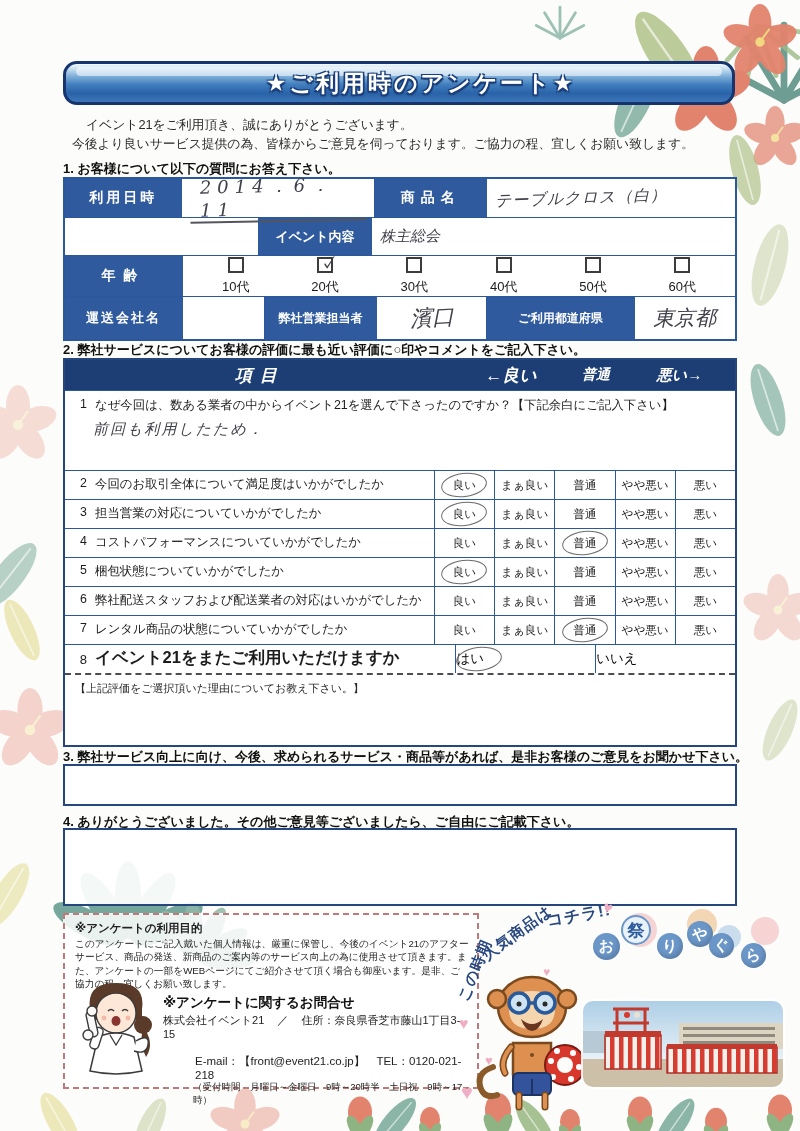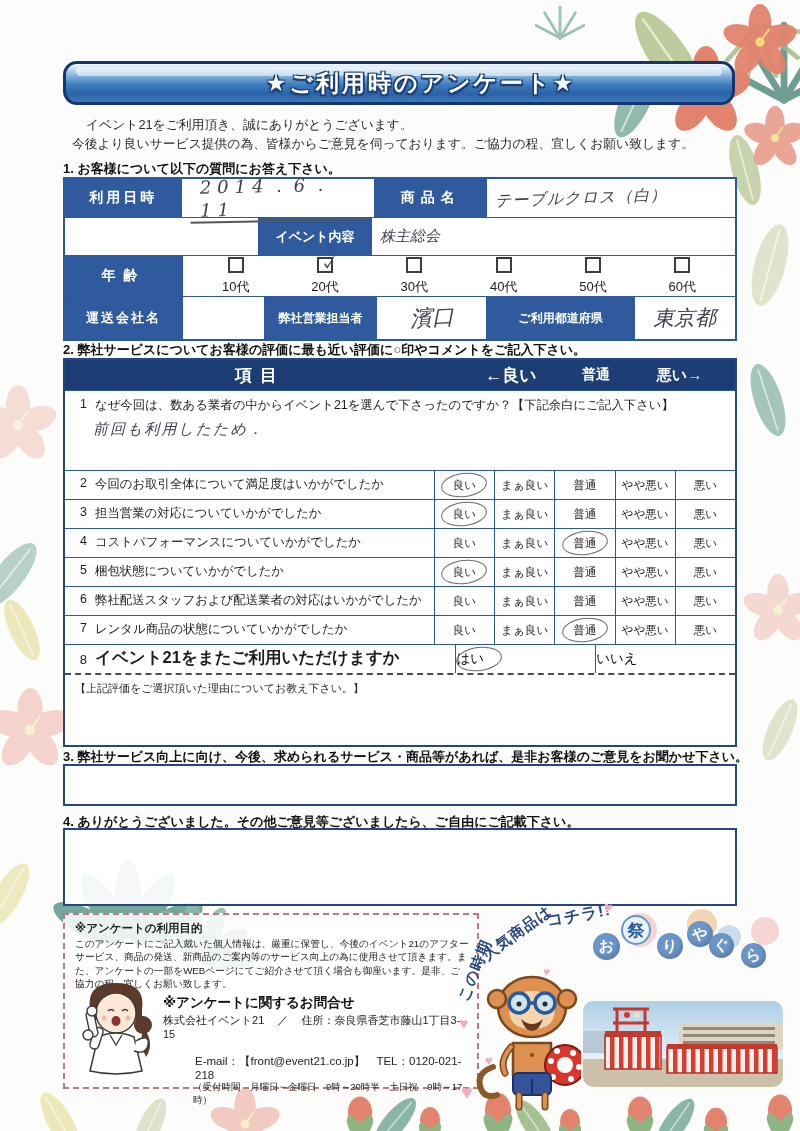--- a/index.html
+++ b/index.html
@@ -53,21 +53,21 @@
 
   .age-area{display:flex;align-items:center;flex:1;justify-content:space-around;padding:0 8px;}
   .age-item{display:flex;align-items:center;gap:5px;flex-direction:column;}
   .cb{width:16px;height:16px;border:2px solid #3c3c3c;background:#fff;position:relative;display:inline-block;}
   .check{visibility:hidden;position:absolute;left:1px;top:-7px;font-size:18px;color:var(--handwriting);
     font-family:"DejaVu Serif",serif;transform:rotate(-8deg);}
   .age-label{font-size:13px;color:#1a1a1a;}
 
   
   .eval-table{position:absolute;left:63px;top:358px;width:674px;border:2.5px solid #26477e;background:#fff;}
-  .ehead{display:flex;background:var(--header-navy);color:#fff;height:30px;align-items:center;font-weight:bold;}
+  .ehead{display:flex;background:var(--header-navy);color:#fff;height:30px;align-items:center;font-weight:bold;font-style:italic;}
   .eh-item{width:390px;text-align:center;font-size:17px;letter-spacing:8px;}
   .eh-good{width:112px;text-align:center;font-size:17px;}
   .eh-norm{width:58px;text-align:center;font-size:14px;}
   .eh-bad{width:109px;text-align:center;font-size:15px;}
   .erow{display:flex;border-top:1.5px solid var(--border-blue);min-height:29px;position:relative;}
   .q-cell{width:391px;padding:5px 4px 4px 10px;font-size:12.4px;color:#1c1c1c;display:flex;gap:8px;align-items:flex-start;}
   .q-no{width:12px;text-align:right;flex:none;}
   .rate-group{display:flex;width:320px;}
   .r-cell{flex:1;border-left:1.5px solid var(--border-blue);display:flex;align-items:center;justify-content:center;
     font-size:11.6px;color:#1c1c1c;position:relative;}

